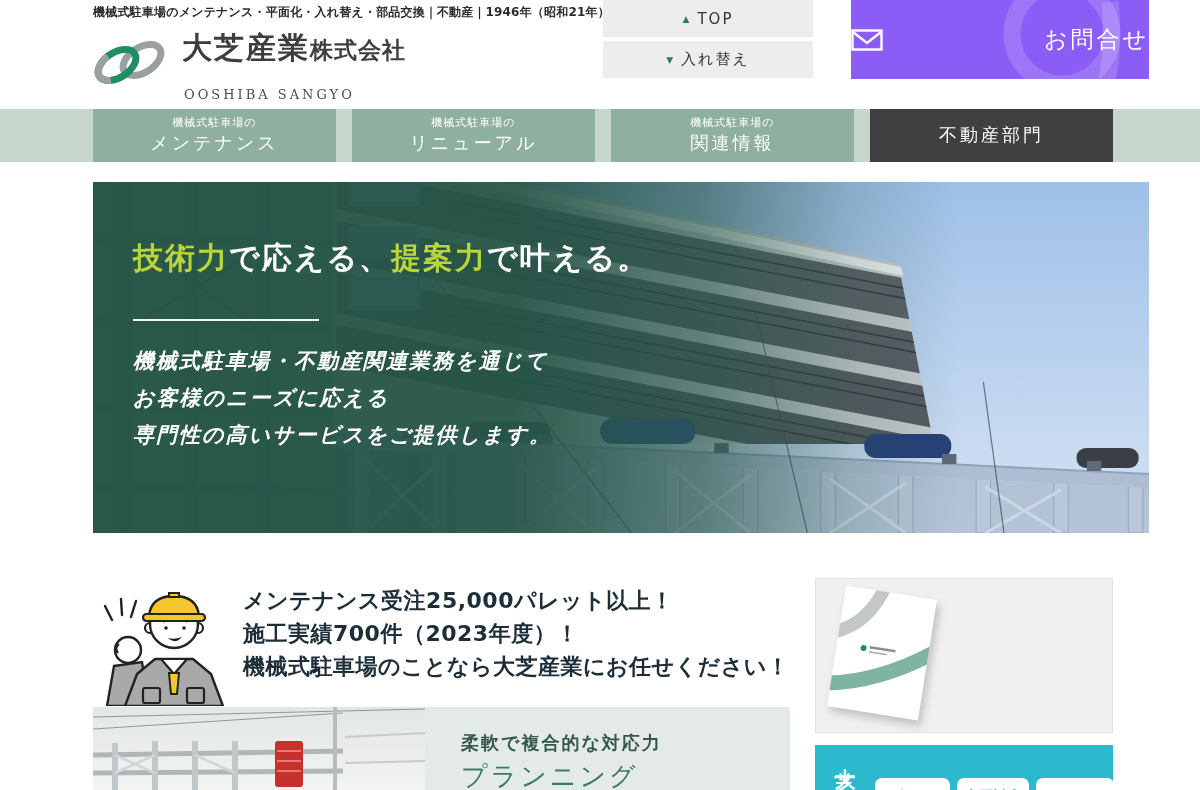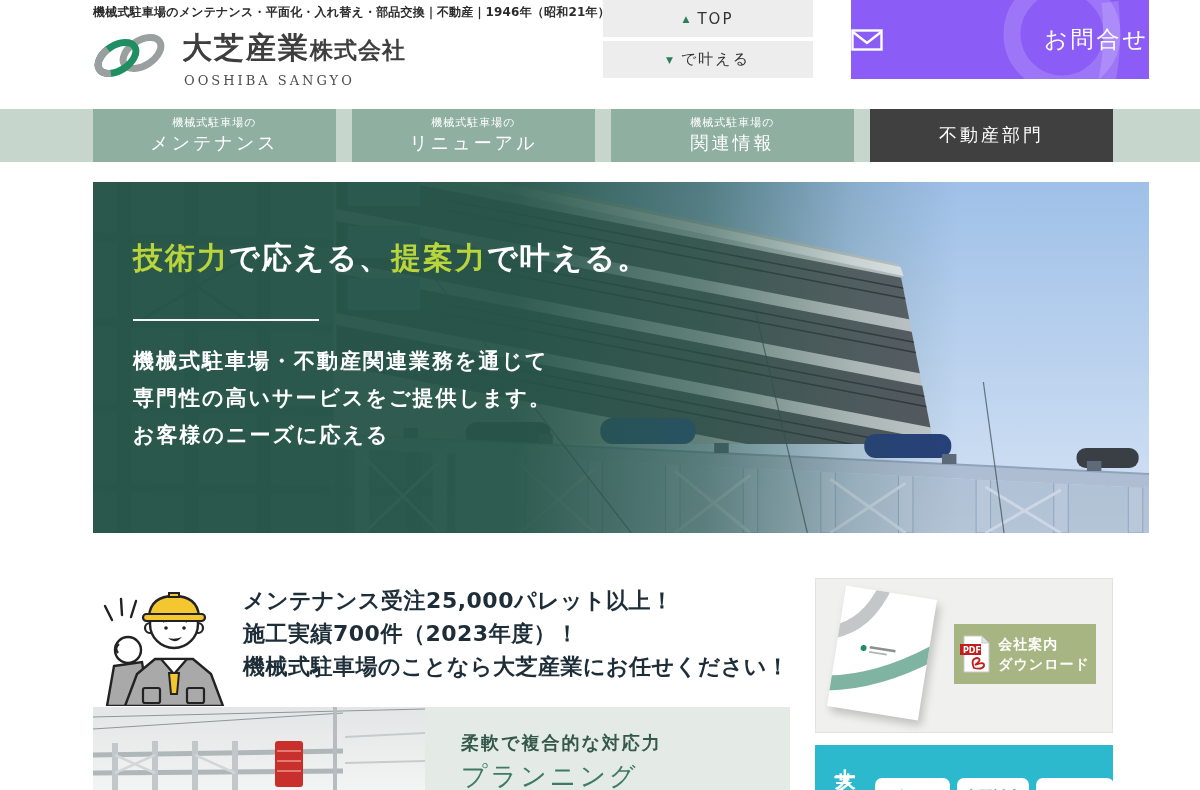--- a/index.html
+++ b/index.html
@@ -16,21 +16,21 @@
     color:#2b2b2b; letter-spacing:0.2px; white-space:nowrap;
   }
   .logo { position:absolute; left:90px; top:24px; display:flex; align-items:center; cursor:pointer; }
   .logo-mark { width:84px; height:58px; }
   .logo-text { margin-left:8px; padding-top:4px; }
   .logo-name { color:#3e3e3e; white-space:nowrap; }
   .logo-name .main { font-size:30px; font-weight:bold; letter-spacing:2px; }
   .logo-name .suffix { font-size:23px; font-weight:bold; letter-spacing:1px; }
   .logo-romaji {
     font-family:"DejaVu Serif","Liberation Serif",serif;
-    font-size:13px; color:#4c4c4c; letter-spacing:3px; margin-top:4px; margin-left:2px;
+    font-size:13px; color:#4c4c4c; letter-spacing:3px; margin-top:18px; margin-left:2px;
   }
   .quick-nav { position:absolute; left:603px; top:0; width:210px; }
   .quick-nav-btn {
     height:37px; background:#ededed; display:flex; align-items:center; justify-content:center;
     margin-bottom:4px; cursor:pointer;
   }
   .quick-nav-btn .tri { font-size:9px; color:#2f7d5f; margin-right:8px; }
   .quick-nav-btn .lbl { font-size:15px; color:#333; letter-spacing:2px; }
   .contact-btn {
     position:absolute; left:815px; top:0; width:298px; height:79px; background:#8b5cf6;
@@ -58,21 +58,21 @@
     position:absolute; inset:0;
     background:linear-gradient(90deg,
       rgba(37,84,71,0.94) 0%, rgba(37,84,71,0.93) 40%,
       rgba(37,84,71,0.62) 58%, rgba(37,84,71,0.18) 72%, rgba(37,84,71,0) 82%);
   }
   .hero-copy { position:absolute; left:40px; top:56px; z-index:3; }
   .hero-heading { font-size:30px; font-weight:bold; letter-spacing:2px; color:#fff; white-space:nowrap; }
   .hero-heading .accent { color:#b9d53b; }
   .hero-underline { position:absolute; left:40px; top:137px; width:186px; height:2px; background:rgba(255,255,255,0.95); z-index:3; }
   .hero-lines { position:absolute; left:40px; top:161px; z-index:3; }
-  .hero-lines div { font-size:21px; font-weight:bold; color:#fff; letter-spacing:2px; line-height:37px; white-space:nowrap; }
+  .hero-lines div { font-size:21px; font-weight:bold; color:#fff; letter-spacing:2px; line-height:37px; white-space:nowrap;font-style:italic; }
 
   
   .worker { position:absolute; left:97px; top:582px; width:138px; height:124px; }
   .feature-lines { position:absolute; left:243px; top:584px; }
   .feature-lines div {
     font-size:22px; font-weight:bold; color:#1d2e39; line-height:33px; white-space:nowrap; letter-spacing:0.5px;
   }
 
   
   .plan-card { position:absolute; left:93px; top:707px; width:697px; height:90px; display:flex; cursor:pointer; }
@@ -134,21 +134,21 @@
     </div>
   </div>
 
   <div class="quick-nav">
     <div class="quick-nav-btn">
       <span class="tri">▲</span>
       <span class="lbl">TOP</span>
     </div>
     <div class="quick-nav-btn">
       <span class="tri">▼</span>
-      <span class="lbl">で叶える</span>
+      <span class="lbl">入れ替え</span>
     </div>
   </div>
 
   <div class="contact-btn">
     <svg class="contact-watermark" width="200" height="150" viewBox="0 0 200 150">
       <circle cx="95" cy="62" r="50" fill="none" stroke="rgba(255,255,255,0.16)" stroke-width="17"></circle>
       <path d="M143,30 Q150,95 128,148" fill="none" stroke="rgba(255,255,255,0.16)" stroke-width="17"></path>
     </svg>
     <svg width="32" height="22" viewBox="0 0 32 22" style="position:relative;z-index:2;">
       <rect x="1.5" y="1.5" width="29" height="19" fill="none" stroke="#fff" stroke-width="2.4"></rect>
@@ -280,22 +280,22 @@
         <line x1="860" y1="200" x2="880" y2="351"></line>
       </g>
     </svg>
     <div class="hero-overlay"></div>
     <div class="hero-copy">
       <div class="hero-heading"><span class="accent">技術力</span><span>で応える、</span><span class="accent">提案力</span><span>で叶える。</span></div>
     </div>
     <div class="hero-underline"></div>
     <div class="hero-lines">
       <div>機械式駐車場・不動産関連業務を通じて</div>
+      <div>お客様のニーズに応える</div>
       <div>専門性の高いサービスをご提供します。</div>
-      <div>お客様のニーズに応える</div>
     </div>
   </div>
 
   <svg class="worker" viewBox="0 0 138 124">
     <g stroke="#222" stroke-width="2.4" stroke-linecap="round">
       <line x1="8" y1="24" x2="15" y2="38"></line>
         <line x1="24" y1="17" x2="25" y2="33"></line>
         <line x1="39" y1="19" x2="34" y2="35"></line>
     </g>
     <polygon points="17,84 45,80 52,124 10,124" fill="#a9a9a9" stroke="#222" stroke-width="2.4"></polygon>
@@ -373,33 +373,20 @@
   <div class="dl-card">
     <div class="brochure">
       <svg width="92" height="122" viewBox="0 0 92 122">
         <path d="M-6,48 Q28,36 40,-8" fill="none" stroke="#c3c7c7" stroke-width="13"></path>
         <path d="M-8,100 Q45,92 98,52" fill="none" stroke="#7fb3a2" stroke-width="15"></path>
         <circle cx="27" cy="59" r="3" fill="#1f8e62"></circle>
         <rect x="33" y="56" width="26" height="2.5" fill="#8a8f8f"></rect>
         <rect x="33" y="61" width="18" height="1.8" fill="#b0b4b4"></rect>
       </svg>
     </div>
-    <div class="dl-btn">
-      <svg width="30" height="38" viewBox="0 0 30 38">
-        <polygon points="4,1 22,1 29,8 29,37 4,37" fill="#fff" stroke="#c9c9c9"></polygon>
-        <polygon points="22,1 22,8 29,8" fill="#e4e4e4" stroke="#c9c9c9"></polygon>
-        <rect x="0" y="9" width="21" height="11" fill="#c11e1e"></rect>
-        <text x="3" y="17.5" font-size="8" font-weight="bold" fill="#fff" font-family="DejaVu Sans, sans-serif">PDF</text>
-        <path d="M14,33 q-4,-9 3,-10 q6,1 -2,7 q10,-4 9,1 q-2,4 -10,2 z" fill="none" stroke="#c11e1e" stroke-width="1.8"></path>
-      </svg>
-      <div class="dl-btn-text">
-        <div>会社案内</div>
-        <div>ダウンロード</div>
-      </div>
-    </div>
   </div>
 
   <div class="cyan-banner">
     <div class="cyan-vertical">大芝</div>
     <div class="cyan-tags">
       <div class="cyan-tag t0">毎日</div>
       <div class="cyan-tag t1">夜間対応</div>
       <div class="cyan-tag t2"></div>
     </div>
   </div>

